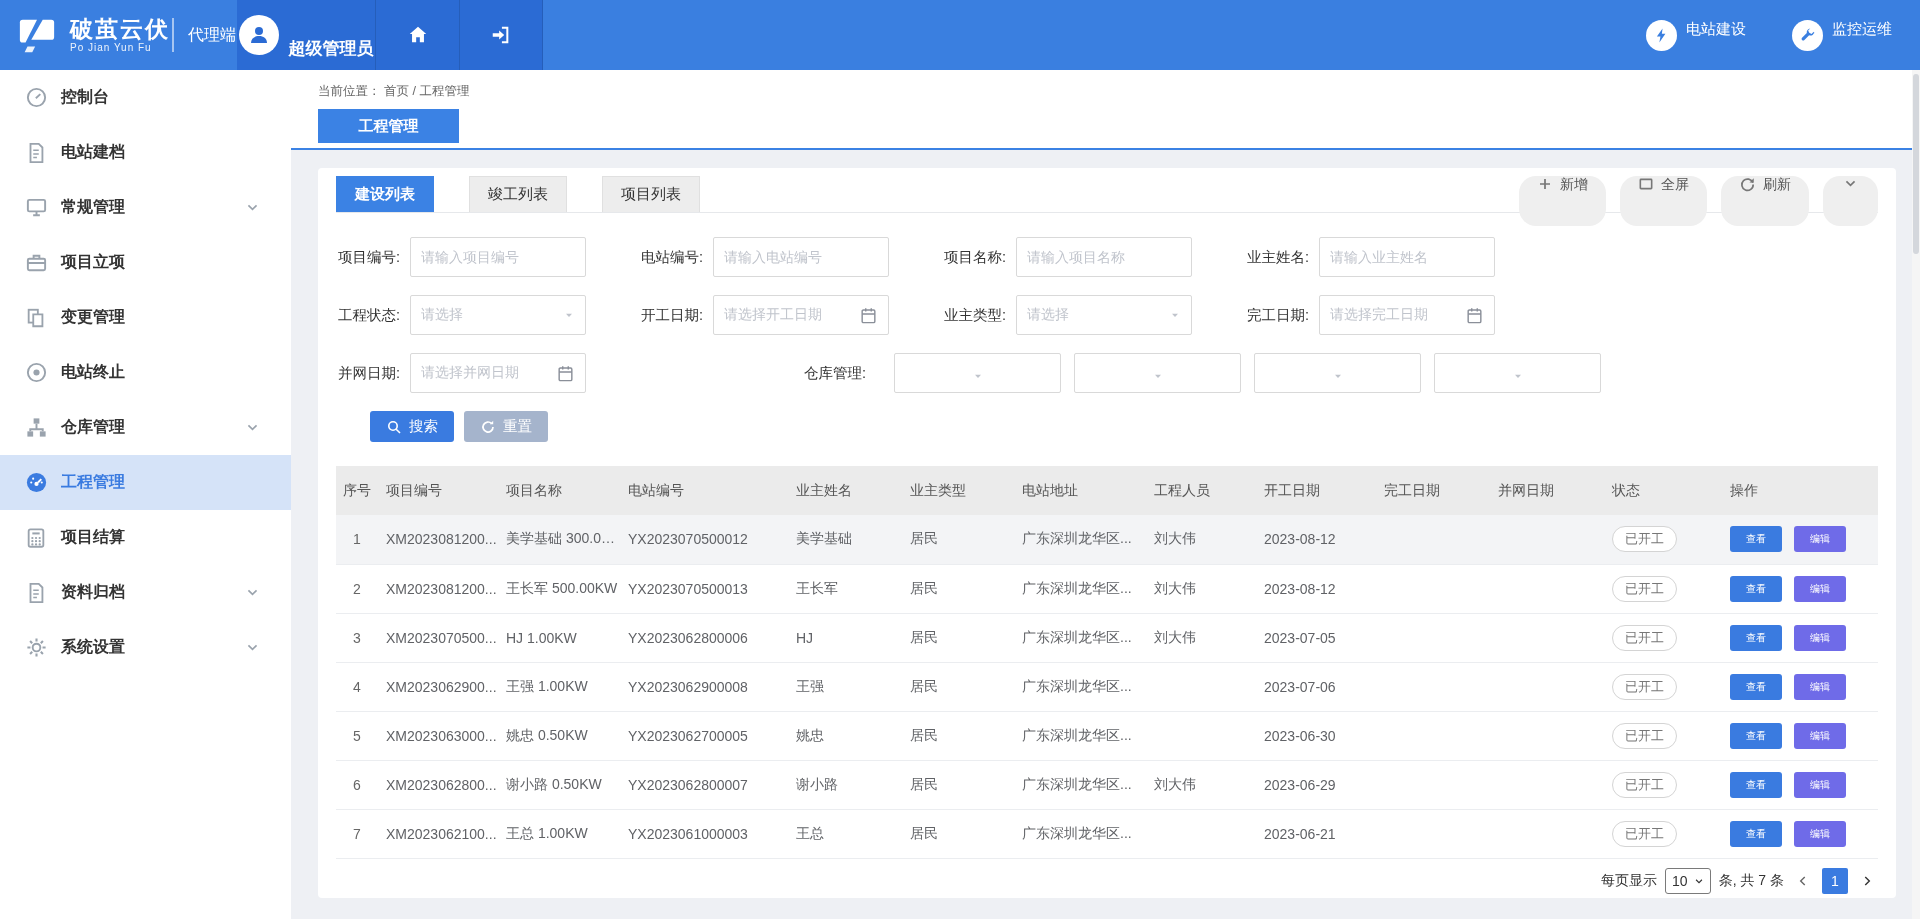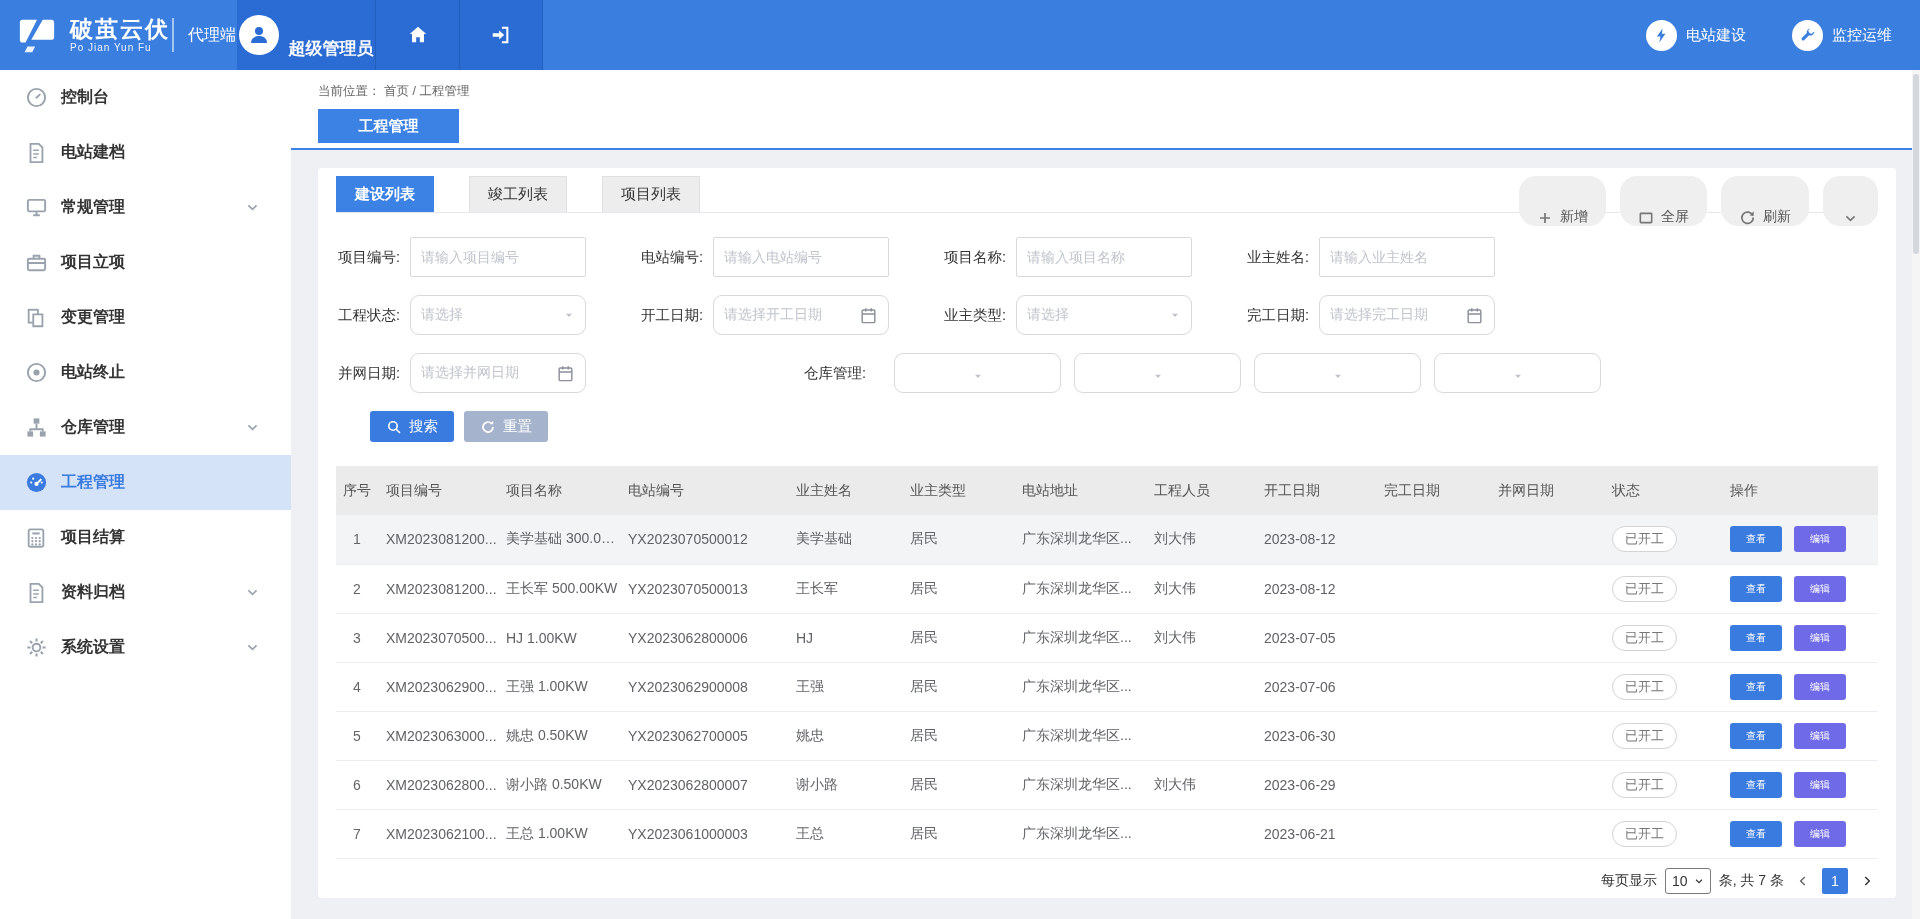--- a/index.html
+++ b/index.html
@@ -17,21 +17,21 @@
   .portal { display:flex; align-items:center; font-size:16px; padding-left:14px; margin-left:2px; border-left:2px solid rgba(255,255,255,.55); height:34px; align-self:center; }
   .user-strip { display:flex; align-items:stretch; background:#2B6BD4; }
   .user-seg { display:flex; align-items:center; justify-content:center; border-right:1px solid rgba(0,0,0,.12); cursor:pointer; }
   .seg-user { width:139px; gap:10px; }
   .seg-home { width:84px; }
   .seg-logout { width:83px; }
   .avatar { width:40px; height:40px; border-radius:50%; background:#fff; color:#2B6BD4; display:flex; align-items:center; justify-content:center; }
   .user-name { font-size:17px; font-weight:bold;margin-top:27px; }
   .header-spacer { flex:1; }
   .quick-links { display:flex; align-items:center; gap:46px; padding-right:28px; }
-  .quick-link { display:flex; align-items:center; gap:9px; cursor:pointer; }
+  .quick-link { display:flex; gap:9px; cursor:pointer; }
   .ql-circle { width:31px; height:31px; border-radius:50%; background:#fff; color:#3A7FE0; display:flex; align-items:center; justify-content:center; }
   .ql-label { font-size:15px; }
 
   
   .sidebar { position:absolute; top:70px; left:0; width:291px; height:849px; background:#fff; }
   .s-item { height:55px; display:flex; align-items:center; padding-left:24px; position:relative; cursor:pointer; }
   .s-item .icon { width:24px; height:24px; color:#9AA3AD; margin-right:13px; }
   .s-label { font-size:16px; font-weight:bold; color:#333; }
   .s-chev { position:absolute; right:14px; width:16px; height:16px; color:#7a8087; }
   .s-item.active { background:#D5E3F8; }
@@ -47,32 +47,32 @@
 
   .page-body { height:767px; background:#EEF0F4; padding:18px 24px 19px 27px; }
   .card { background:#fff; border-radius:4px; width:1578px; height:730px; padding:0 18px; position:relative; }
 
   
   .card-toolbar { padding-top:8px; height:45px; border-bottom:1px solid #E6E8EB; display:flex; align-items:flex-start; }
   .sub-tabs { display:flex;gap:31px; }
   .sub-tab { width:98px; height:36px; display:flex; align-items:center; justify-content:center; font-size:15px; color:#333; background:#EDEDED; border:1px solid #E0E0E0; border-bottom:none; margin-right:4px; cursor:pointer; }
   .sub-tab.active { background:#3B82E4; color:#fff; font-weight:bold; border-color:#3B82E4; }
   .toolbar-actions { margin-left:auto; display:flex; gap:14px; }
-  .pill-btn { height:50px; border-radius:17px; background:#EFEFEF; color:#555; font-size:14px; display:flex; align-items:flex-end; gap:7px; padding:0 18px; border:none; cursor:pointer; }
+  .pill-btn { height:50px; border-radius:17px; background:#EFEFEF; color:#555; font-size:14px; display:flex; align-items:flex-start; gap:7px; padding:0 18px; border:none; cursor:pointer; }
   .pill-btn .icon { color:#777; }
   .pill-btn.only-icon { padding:0 20px; }
 
   
   .filters { margin-top:24px; }
   .f-row { display:flex; margin-bottom:18px; height:40px; align-items:center; }
   .f-cell { display:flex; align-items:center; }
   .f-row .f-cell { margin-right:53px; }
   .f-row .f-cell:nth-child(4) { margin-right:0; }
   .f-label { width:74px; text-align:right; padding-right:10px; font-size:14.5px; color:#333; white-space:nowrap; }
-  .f-control { width:176px; height:40px; border:1px solid #D9D9D9; border-radius:9px; background:#fff; display:flex; align-items:center; padding:16px 10px; position:relative; }
+  .f-control { width:176px; height:40px; border:1px solid #D9D9D9; border-radius:2px; background:#fff; display:flex; align-items:center; padding:16px 10px; position:relative; }
   input.f-text { width:176px; height:40px; border:1px solid #D9D9D9; border-radius:2px; padding:0 10px; font-size:14px; color:#333; outline:none; font-family:inherit; }
   input.f-text::placeholder { color:#C0C4CC; }
   .f-ph { color:#C0C4CC; font-size:14px; flex:1; overflow:hidden; white-space:nowrap; }
   .f-suffix { color:#C0C4CC; }
   .row3-gap { width:165px; }
   .region-label { width:60px; text-align:right; padding-right:0; margin-right:30px; font-size:14.5px; color:#333; white-space:nowrap; }
   .region-select { width:167px; margin-right:13px;flex-direction:column; }
 
   
   .btn-row { margin-top:15px; display:flex; gap:10px; }

